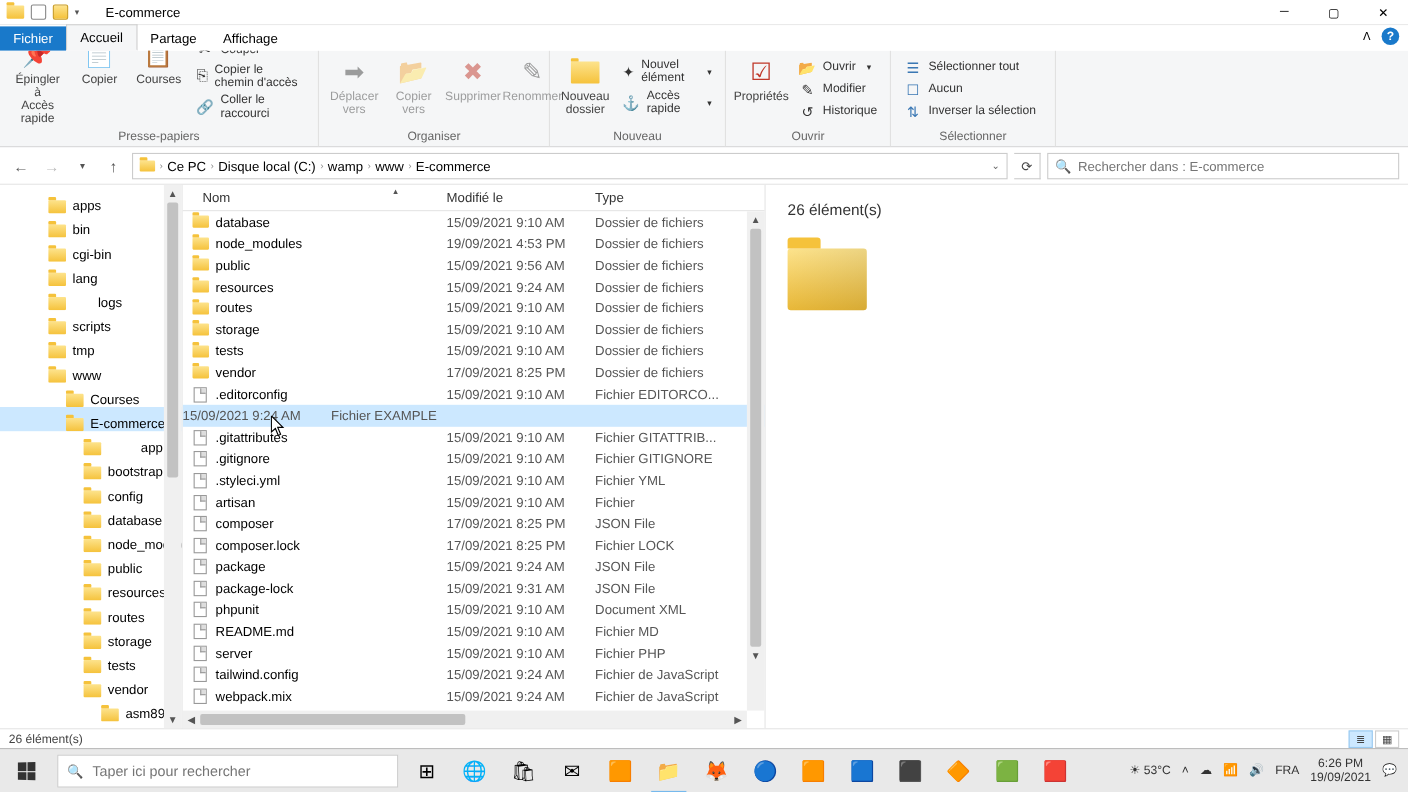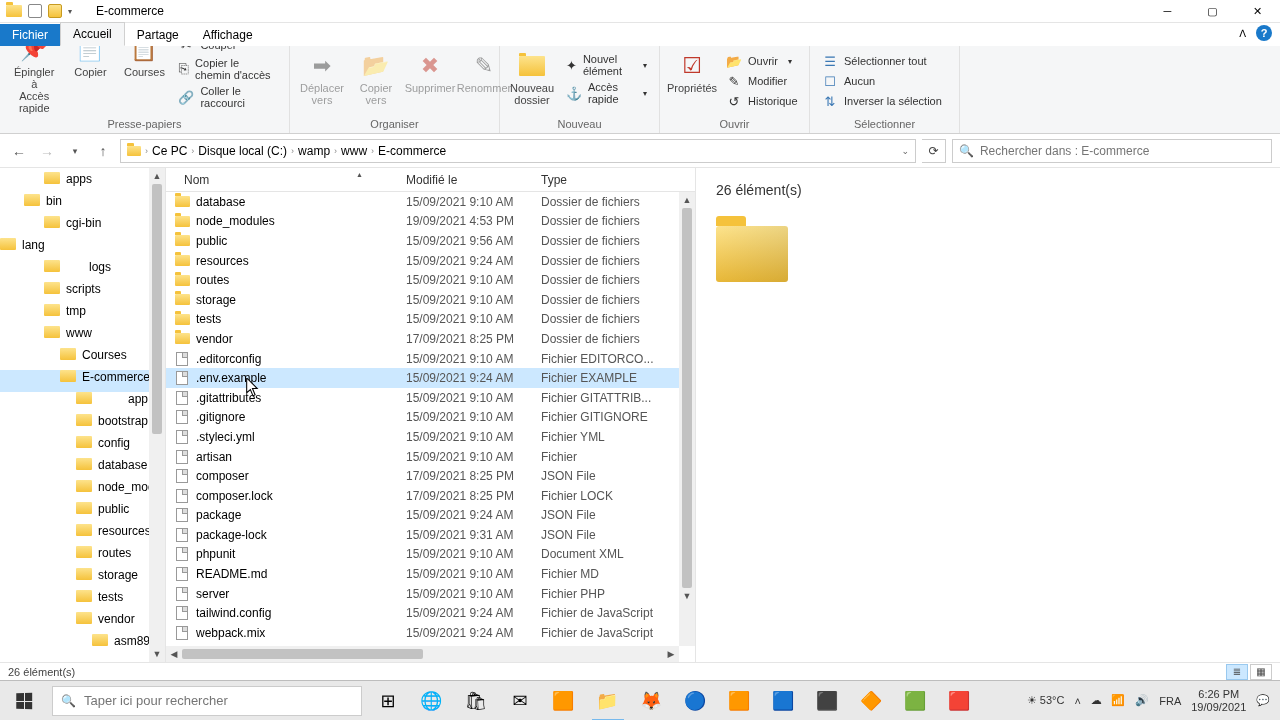--- a/index.html
+++ b/index.html
@@ -47,21 +47,21 @@
 .refresh { width:24px; height:24px; border:1px solid #ccc; border-left:none; display:flex; align-items:center; justify-content:center; color:#444;}
 .search { width:320px; height:24px; border:1px solid #ccc; display:flex; align-items:center; padding:0 6px; gap:6px; color:#888; }
 .search input { border:none; outline:none; flex:1; font-size:12px; color:#000; }
 
 
 .main { display:flex; height: calc(720px - 23px - 23px - 88px - 34px - 18px - 40px); }
 .tree { width: 166px; border-right:1px solid #e5e5e5; overflow:hidden; position:relative; padding-top:4px;}
 .tree-scroll { position:absolute; right:0; top:0; bottom:0; width:16px; background:#f0f0f0; display:flex; flex-direction:column;}
 .tree-scroll .arr { height:16px; display:flex; align-items:center; justify-content:center; font-size:9px; color:#555;}
 .tree-scroll .thumb { margin:0 3px; background:#c2c2c2; height:250px; border-radius:2px;}
-.tree-item { display:flex; align-items:flex-start; gap:6px; height:22px; font-size:12px; padding-right:18px; white-space:nowrap; overflow:hidden; }
+.tree-item { display:flex; align-items:flex-end; gap:6px; height:22px; font-size:12px; padding-right:18px; white-space:nowrap; overflow:hidden; }
 .tree-item.sel { background:#cce8ff; }
 .tree-item .fico { width:16px; height:12px; background:linear-gradient(#fde38c,#f5c23b); border-radius:1px; position:relative; flex-shrink:0;}
 .tree-item .fico::before { content:""; position:absolute; top:-3px; left:0; width:7px; height:3px; background:#f5c23b; border-radius:1px 1px 0 0;}
 
 .list { flex: 0 0 530px; border-right:1px solid #e5e5e5; display:flex; flex-direction:column; position:relative;}
 .list-head { display:flex; height:24px; border-bottom:1px solid #e5e5e5; font-size:12px; color:#333; align-items:center; }
 .col-name { width:240px; padding-left:18px; position:relative;}
 .col-mod { width:135px; }
 .col-type { width:120px; }
 .list-head > div { border-right:1px solid transparent; }
@@ -299,29 +299,29 @@
   </div>
 </div>
 
 <div class="main">
 
   <div class="tree" id="tree">
     <div class="tree-item" style="padding-left: 44px;">
         <div class="fico"></div>
         <span>apps</span>
       </div>
-      <div class="tree-item" style="padding-left: 24px;">
+      <div class="tree-item" style="padding-left: 44px;">
         <div class="fico"></div>
         <span>bin</span>
       </div>
       <div class="tree-item" style="padding-left: 44px;">
         <div class="fico"></div>
         <span>cgi-bin</span>
       </div>
-      <div class="tree-item" style="">
+      <div class="tree-item" style="padding-left: 44px;">
         <div class="fico"></div>
         <span>lang</span>
       </div>
       <div class="tree-item" style="padding-left: 44px; gap: 29px;">
         <div class="fico"></div>
         <span>logs</span>
       </div>
       <div class="tree-item" style="padding-left: 44px;">
         <div class="fico"></div>
         <span>scripts</span>
@@ -489,26 +489,20 @@
           <div class="c-name">
             <span class="rico file">
               <div></div>
             </span>
             <span>.editorconfig</span>
           </div>
           <div class="c-mod">15/09/2021 9:10 AM</div>
           <div class="c-type">Fichier EDITORCO...</div>
         </div>
         <div class="row sel">
-          <div class="c-name">
-            <span class="rico file">
-              <div></div>
-            </span>
-            <span>.env.example</span>
-          </div>
           <div class="c-mod">15/09/2021 9:24 AM</div>
           <div class="c-type">Fichier EXAMPLE</div>
         </div>
         <div class="row">
           <div class="c-name">
             <span class="rico file">
               <div></div>
             </span>
             <span>.gitattributes</span>
           </div>

